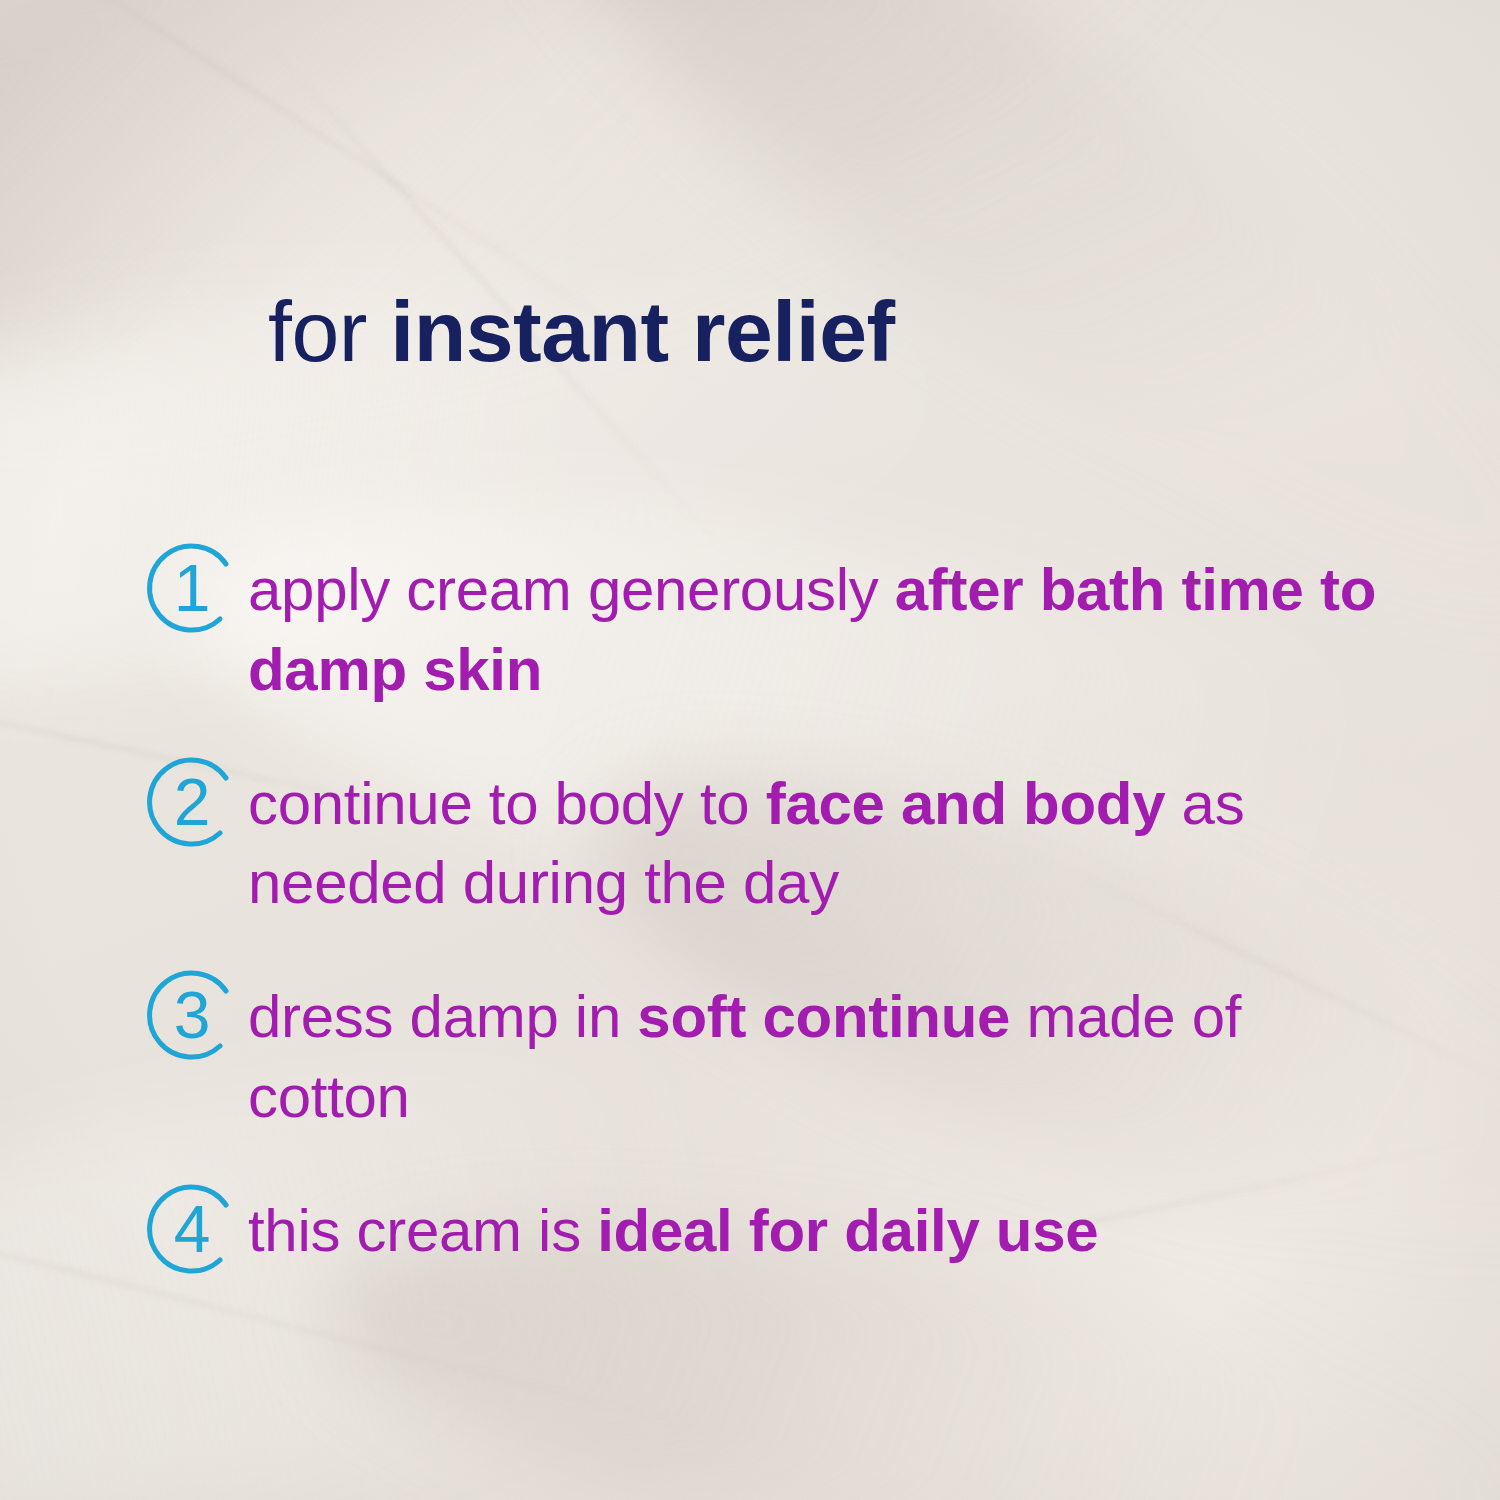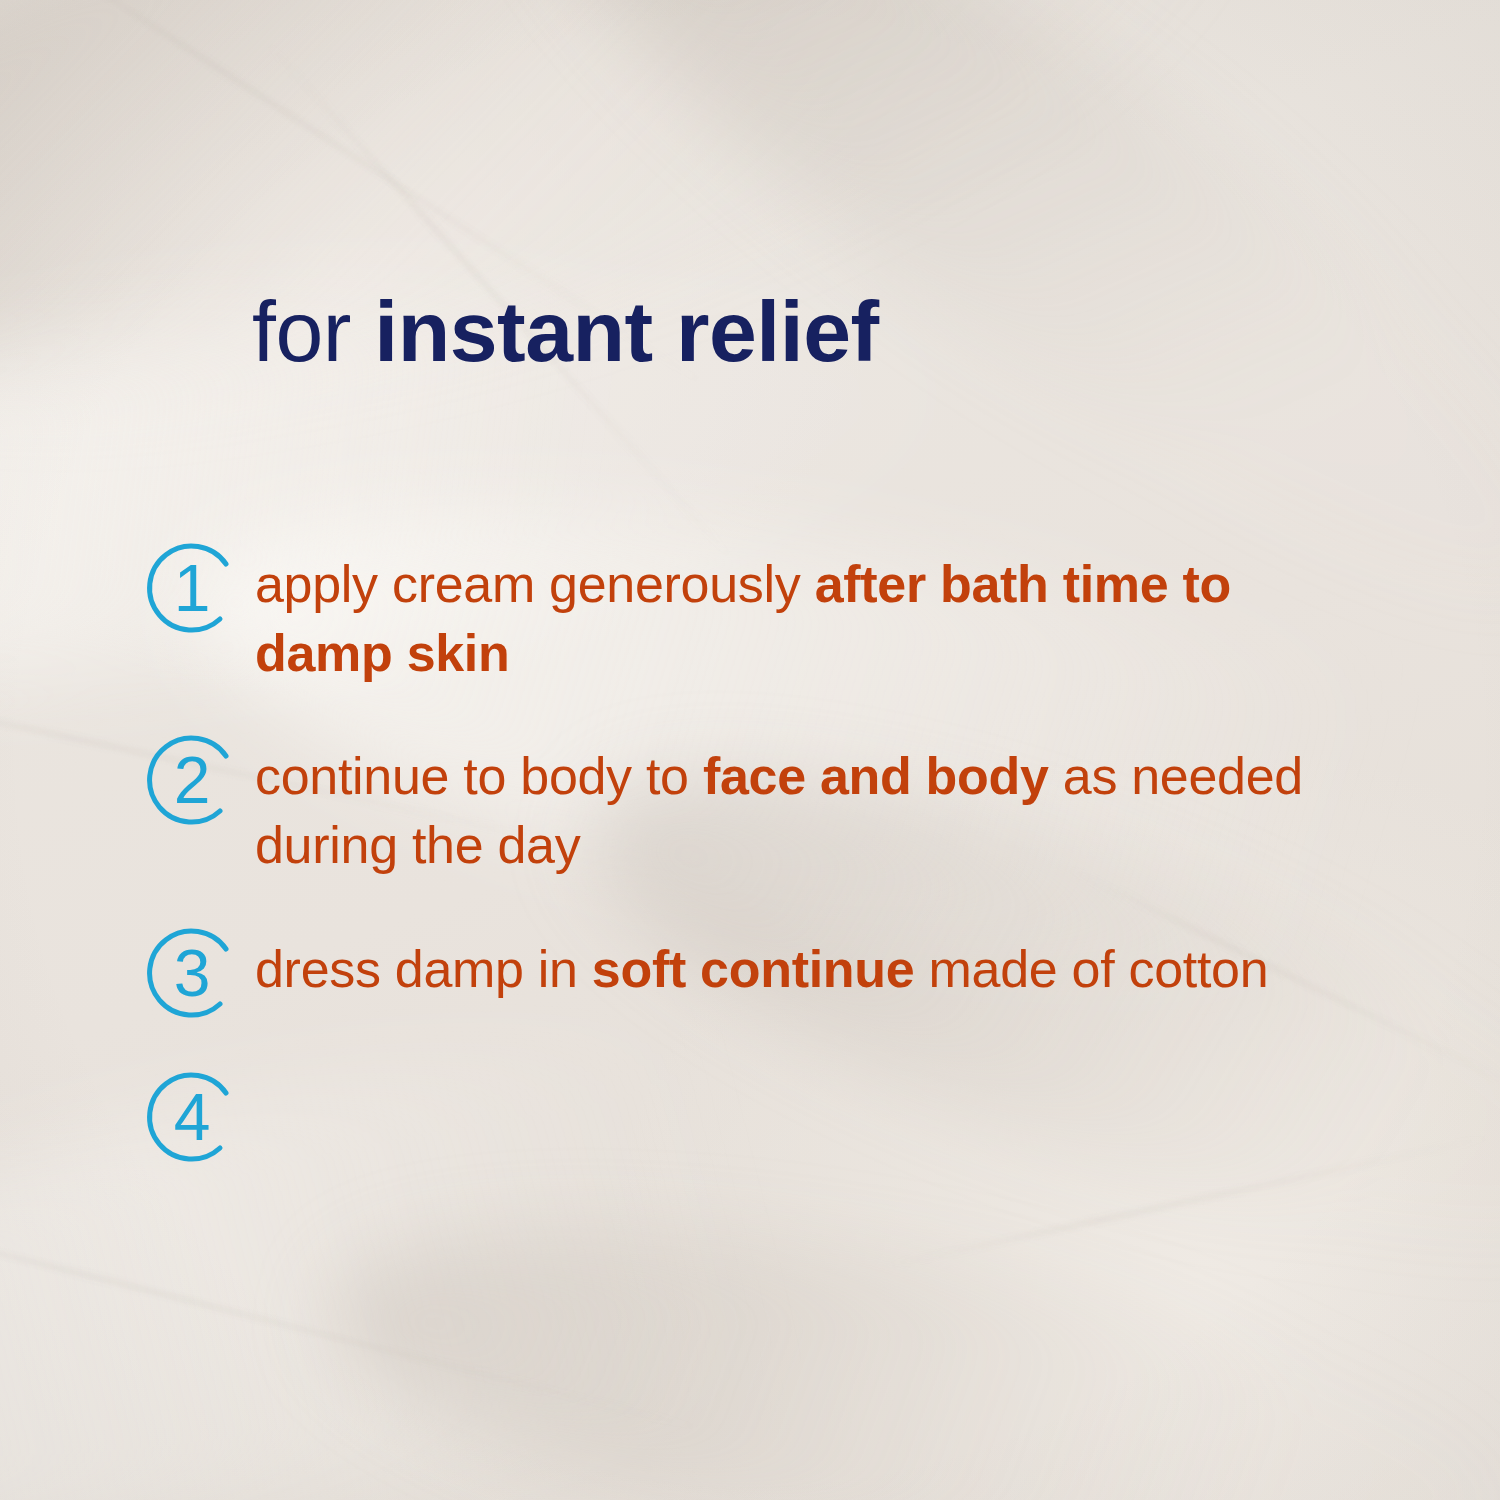--- a/index.html
+++ b/index.html
@@ -100,21 +100,21 @@
 
   
   .content {
     position: absolute;
     inset: 0;
     color: #172160;
   }
 
   .headline {
     position: absolute;
-    left: 252px;
+    left: 268px;
     top: 168px;
     width: 1100px;
     font-size: 86px;
     line-height: 1.27;
     letter-spacing: -0.5px;
     font-weight: 400;
     color: #172160;
     white-space: pre-line;
   }
   .headline b { font-weight: 700; }
@@ -161,27 +161,26 @@
     font-weight: 400;
     color: #1fa5d6;
     letter-spacing: 0;
     line-height: 1;
     padding-left: 4px;
     box-sizing: border-box;
   }
 
   .step-text {
     flex: 1 1 auto;
-    font-size: 52px;
+    font-size: 60px;
     line-height: 1.33;
     letter-spacing: -0.3px;
     font-weight: 400;
-    color: #c2410c;
+    color: #a21caf;
     padding-top: 2px;
-    margin-left: 7px;
   }
   .step-text b { font-weight: 700; }
 </style>
 </head>
 <body>
 
 <div class="canvas">
 
   <div class="bg-base"></div>
   <div class="fold fold-a"></div>
@@ -237,17 +236,18 @@
         <div class="step-text"><span>dress damp in </span><b>soft continue</b><span> made of cotton</span></div>
       </div>
 
       <div class="step">
         <div class="step-badge">
           <svg viewBox="0 0 104 104" aria-hidden="true">
             <path d="M 88 28 A 42 42 0 1 0 82 83" fill="none" stroke="#1fa5d6" stroke-width="5" stroke-linecap="round"></path>
           </svg>
           <div class="step-num">4</div>
         </div>
+        <div class="step-text"><span>this cream is </span><b>ideal for daily use</b></div>
       </div>
 
     </div>
   </div>
 </div>
 
 </body></html>

